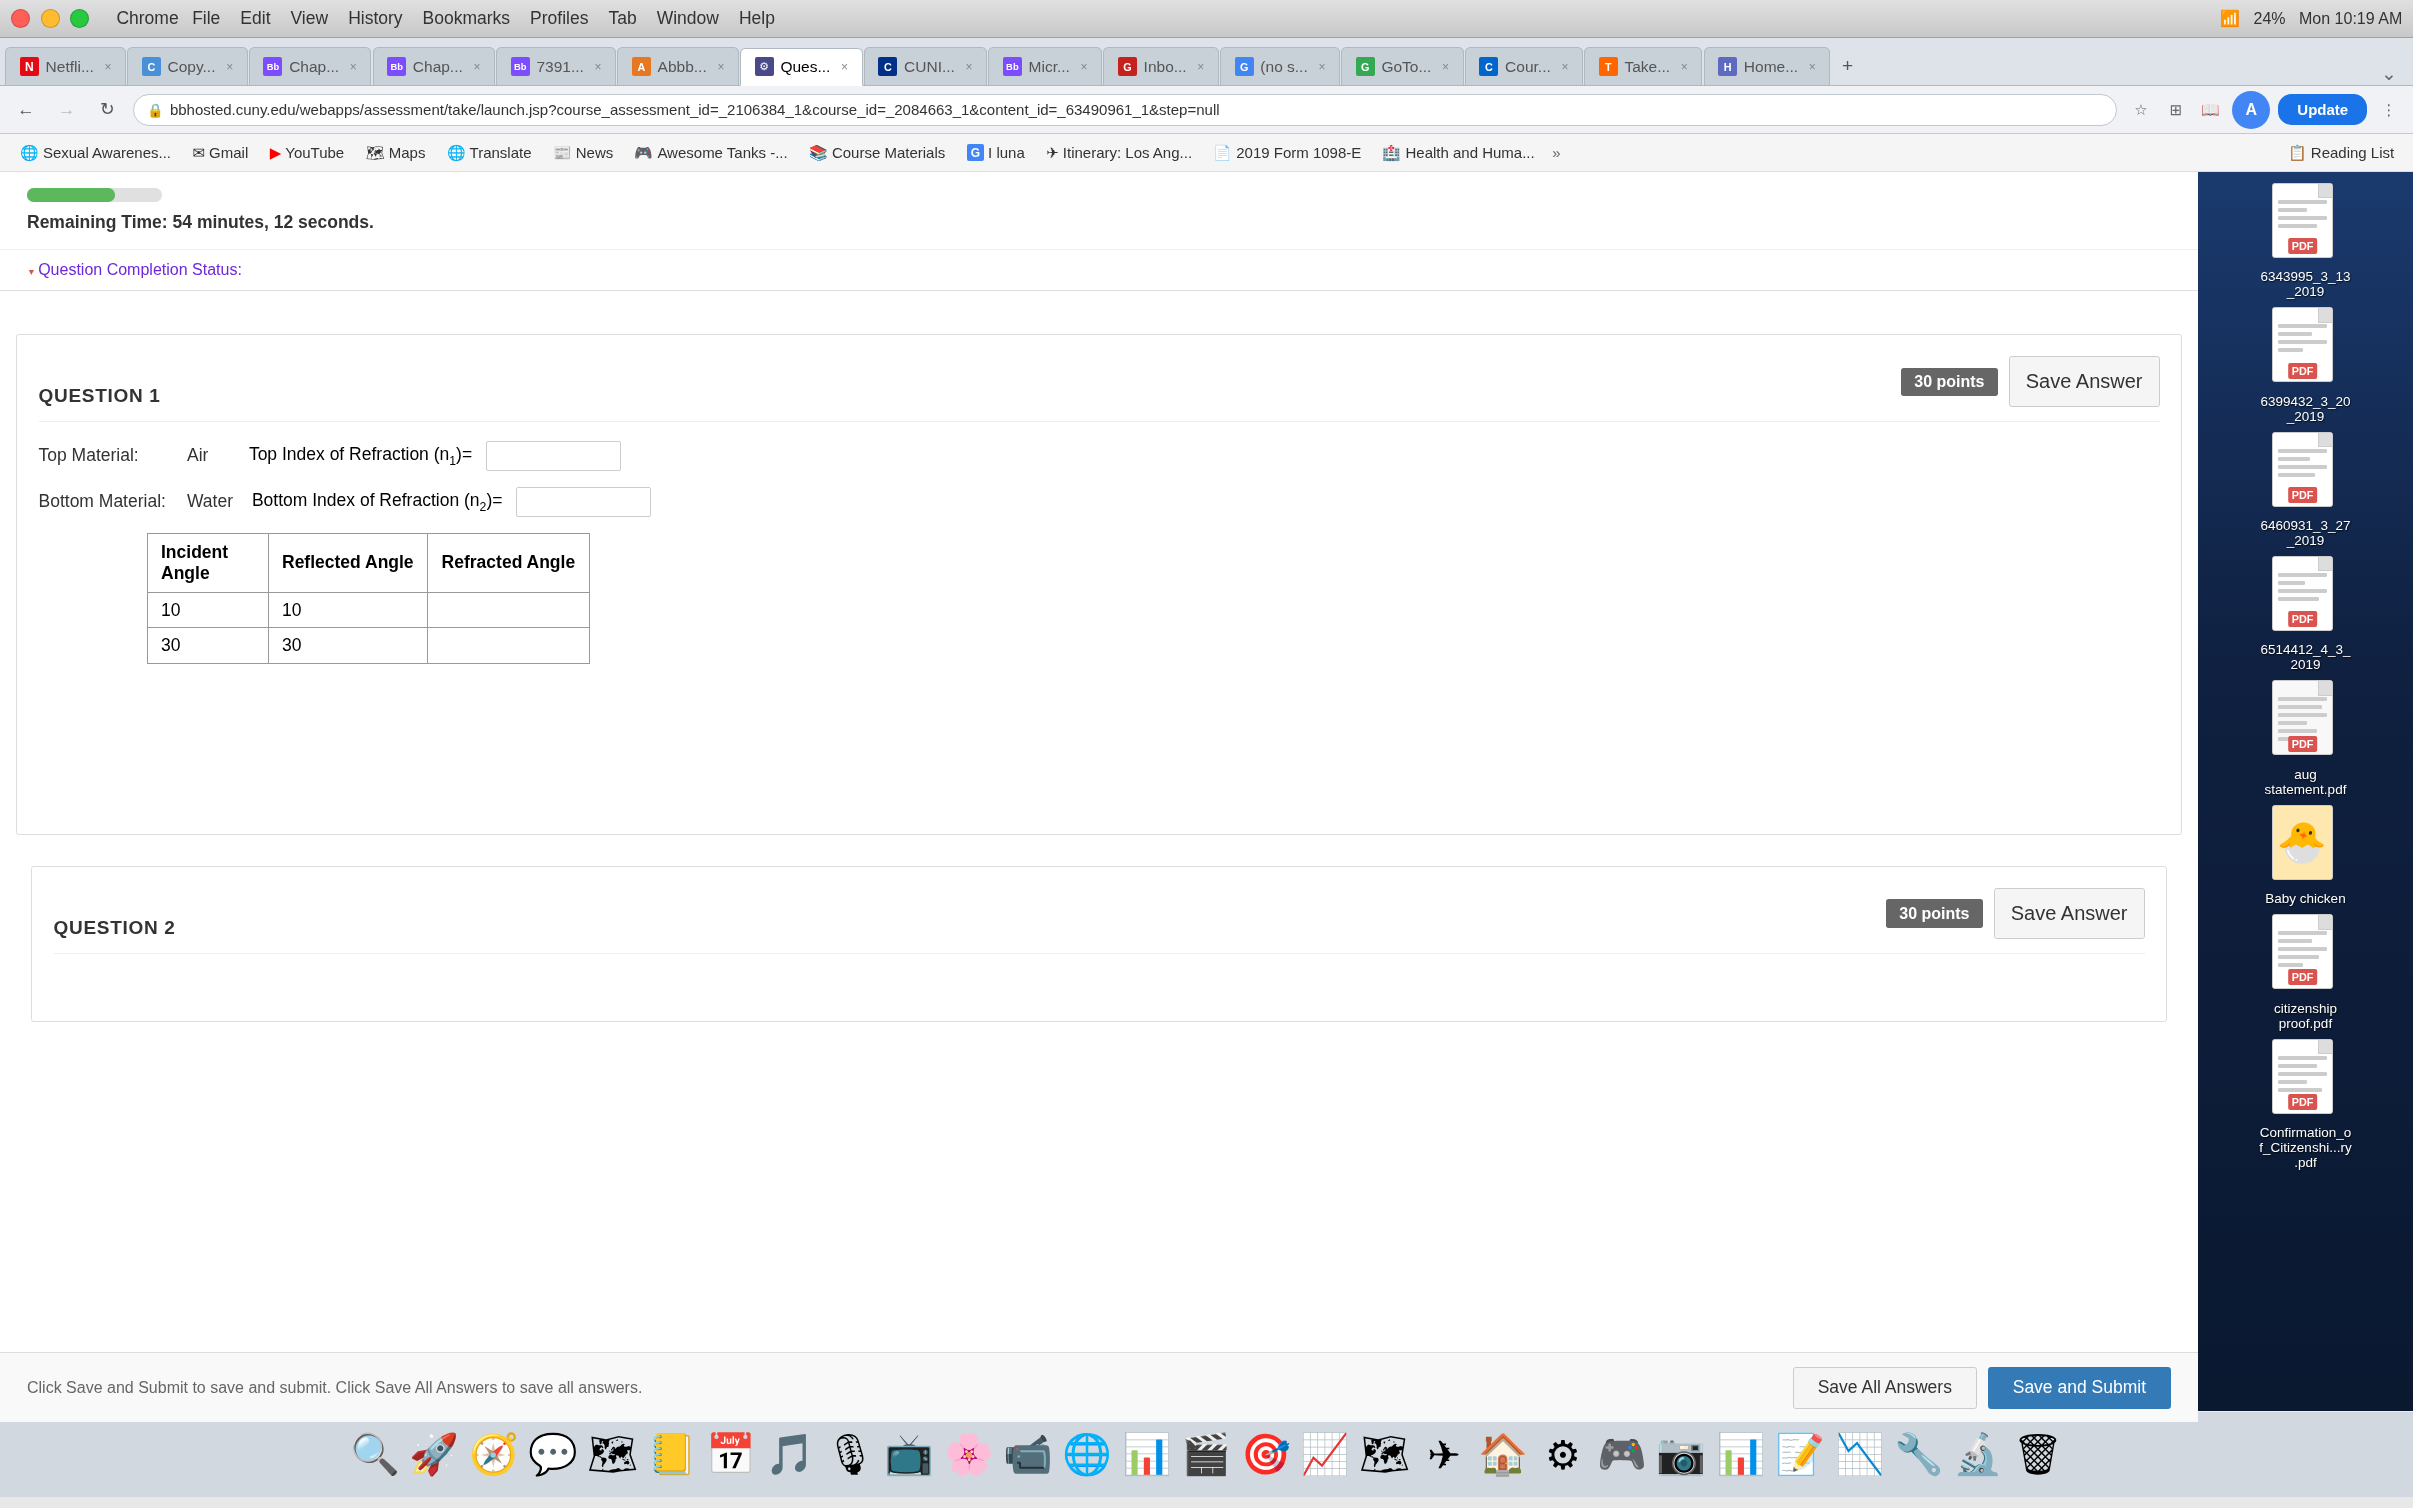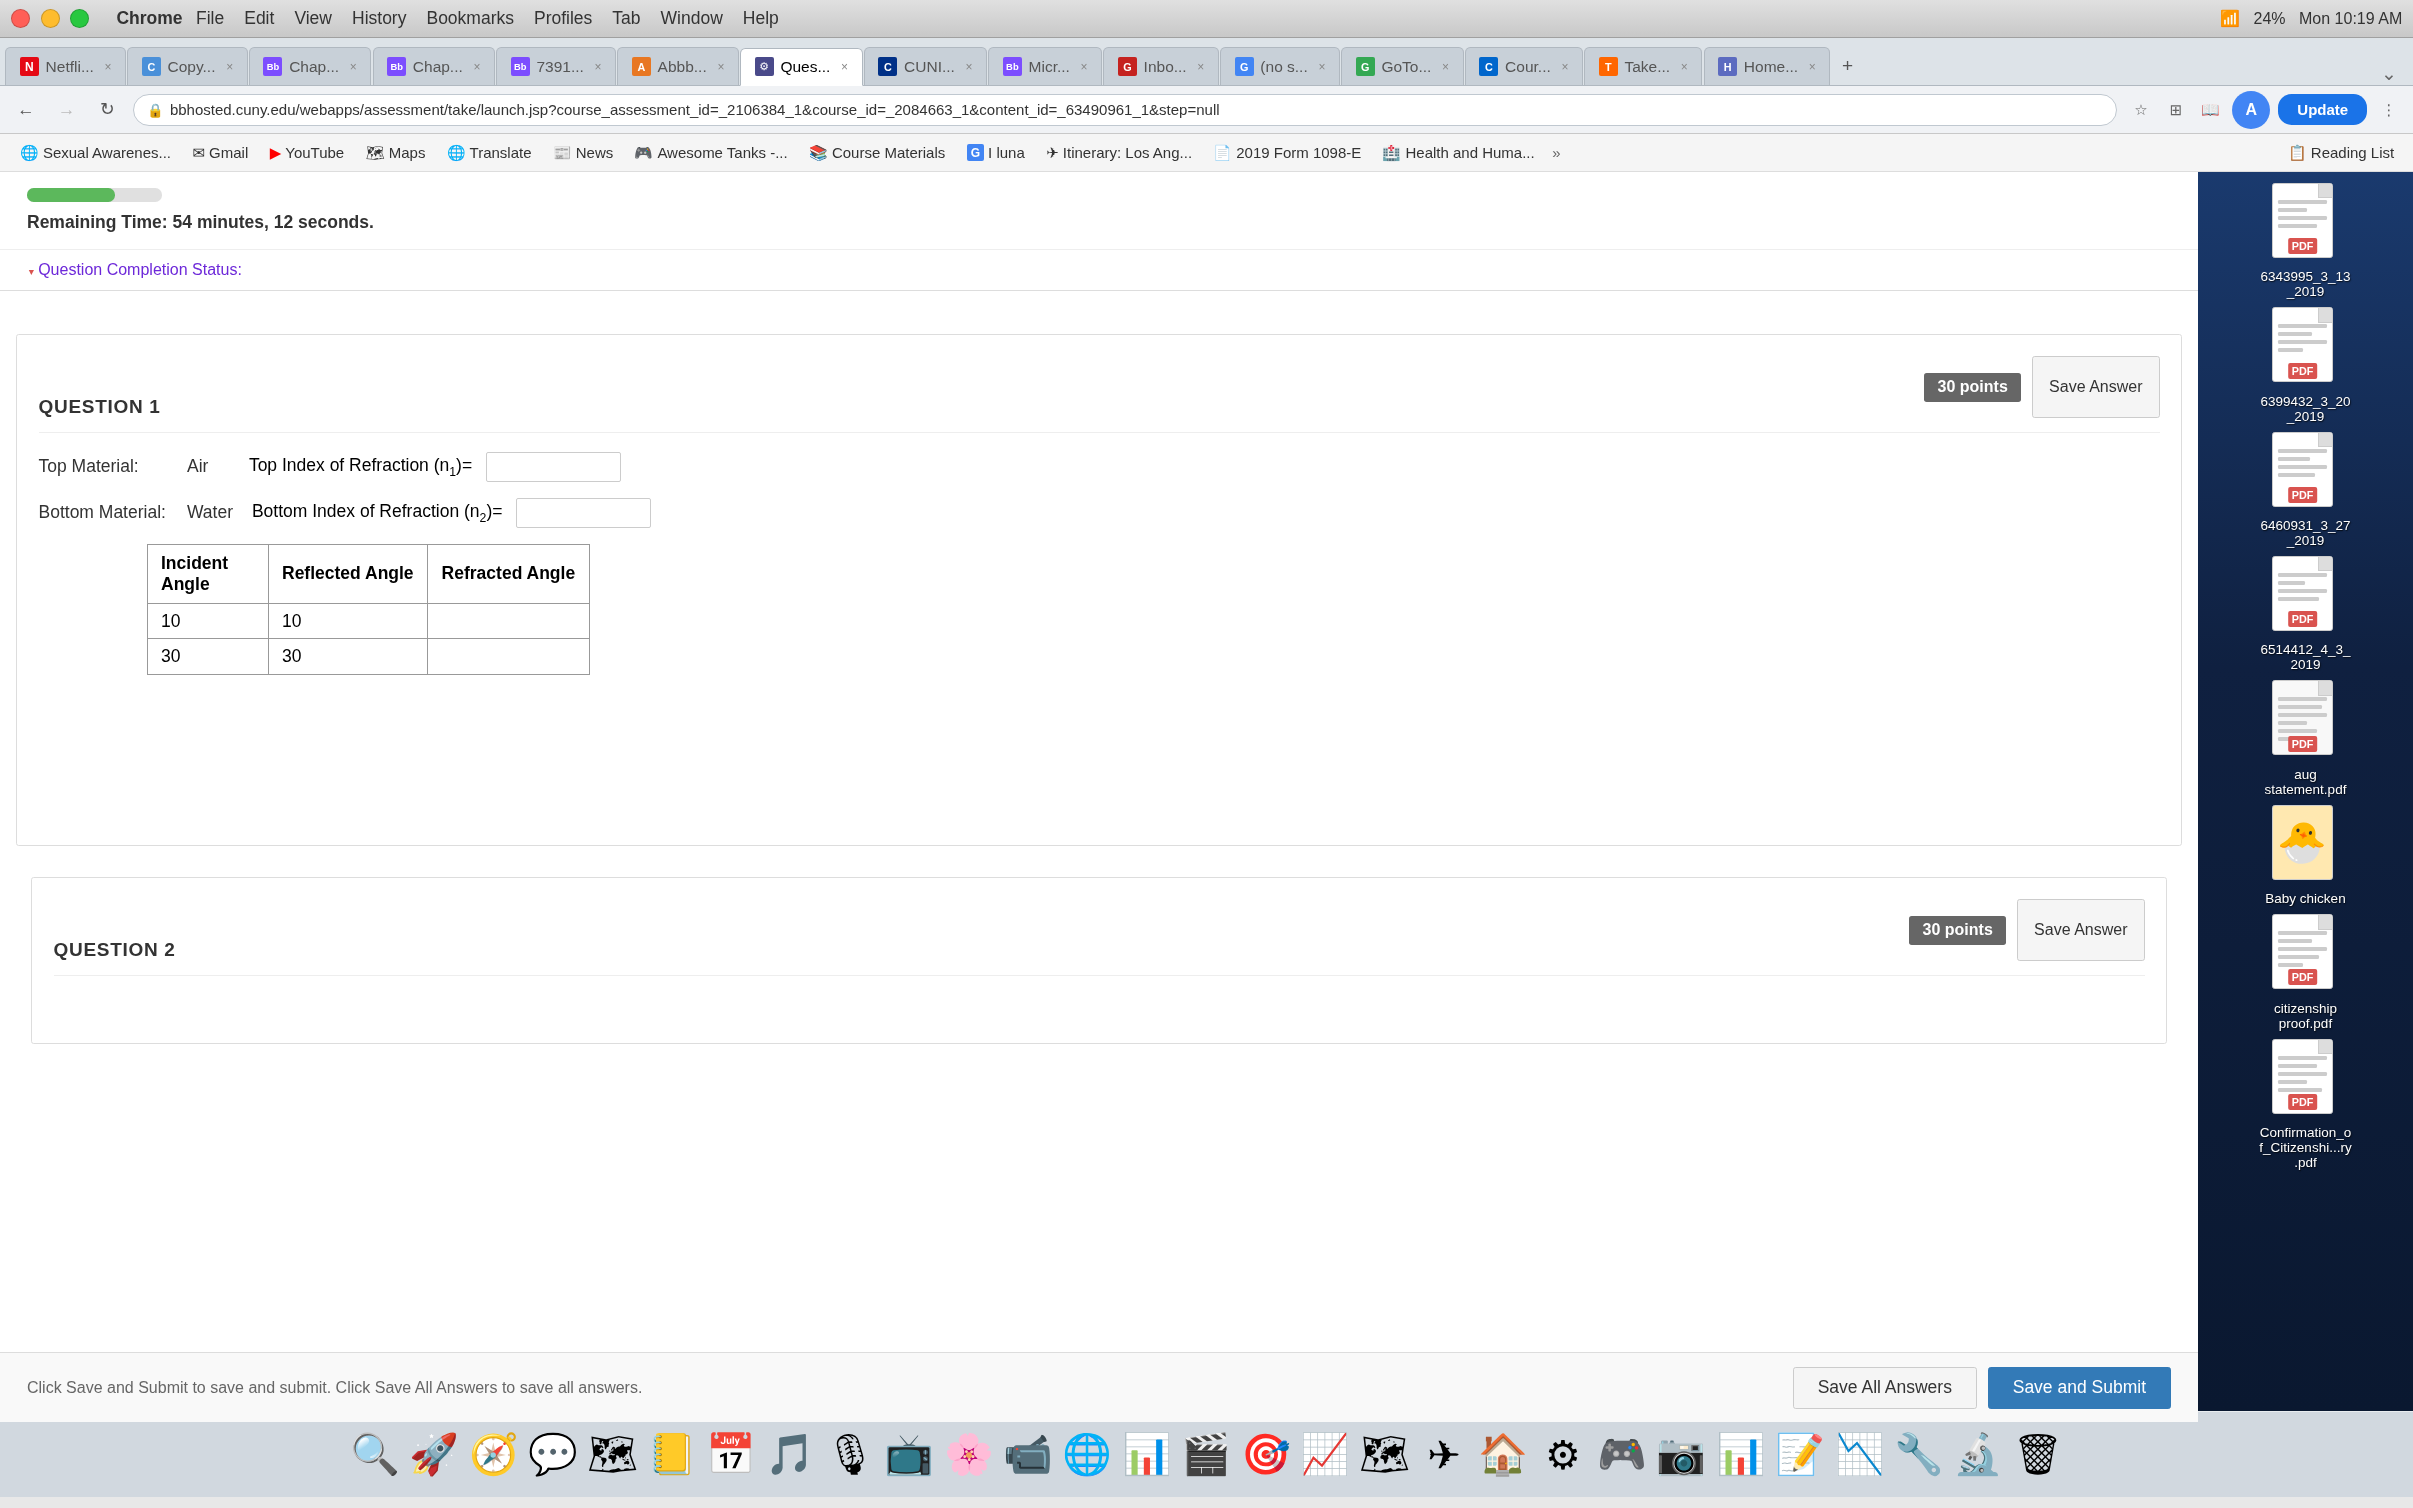--- a/index.html
+++ b/index.html
@@ -13,21 +13,21 @@
       display: flex;
       align-items: center;
       padding: 0 10.8px;
       gap: 13.5px;
     }
     .traffic-lights { display: flex; gap: 10.8px; align-items: center; }
     .tl { width: 19px; height: 19px; border-radius: 50%; border: 0.7px solid rgba(0,0,0,0.2); }
     .tl.red { background: #ff5f57; }
     .tl.yellow { background: #febc2e; }
     .tl.green { background: #28c840; }
-    .titlebar-app { font-size: 17.5px; font-weight: 700; color: #333; margin-left: 13.5px; }
+    .titlebar-app { font-size: 17.5px; font-weight: 400; color: #333; margin-left: 13.5px; }
     .titlebar-menus { display: flex; gap: 20px; font-size: 17.5px; color: #333; }
 
     
     .tabbar {
       height: 48px;
       background: #dde3e8;
       border-bottom: 0.7px solid #b0b8c0;
       display: flex;
       align-items: flex-end;
       padding: 0 5.4px;
@@ -210,23 +210,23 @@
       background: #666;
       color: white;
       padding: 5.4px 13.5px;
       border-radius: 2.7px;
       font-size: 16px;
       font-weight: bold;
     }
     .save-answer-btn {
       background: #f5f5f5;
       border: 0.7px solid #ccc;
-      padding: 21px 16px;
+      padding: 13px 16px;
       border-radius: 2.7px;
-      font-size: 16px;
+      font-size: 20px;
       cursor: pointer;
       color: #333;
     }
 
     .material-row { display: flex; align-items: center; gap: 13.5px; margin-bottom: 16px; font-size: 17.5px; }
     .material-label { font-weight: 500; color: #333; min-width: 135px; }
     .material-value { color: #333; }
     .index-input {
       width: 135px;
       height: 30px;

